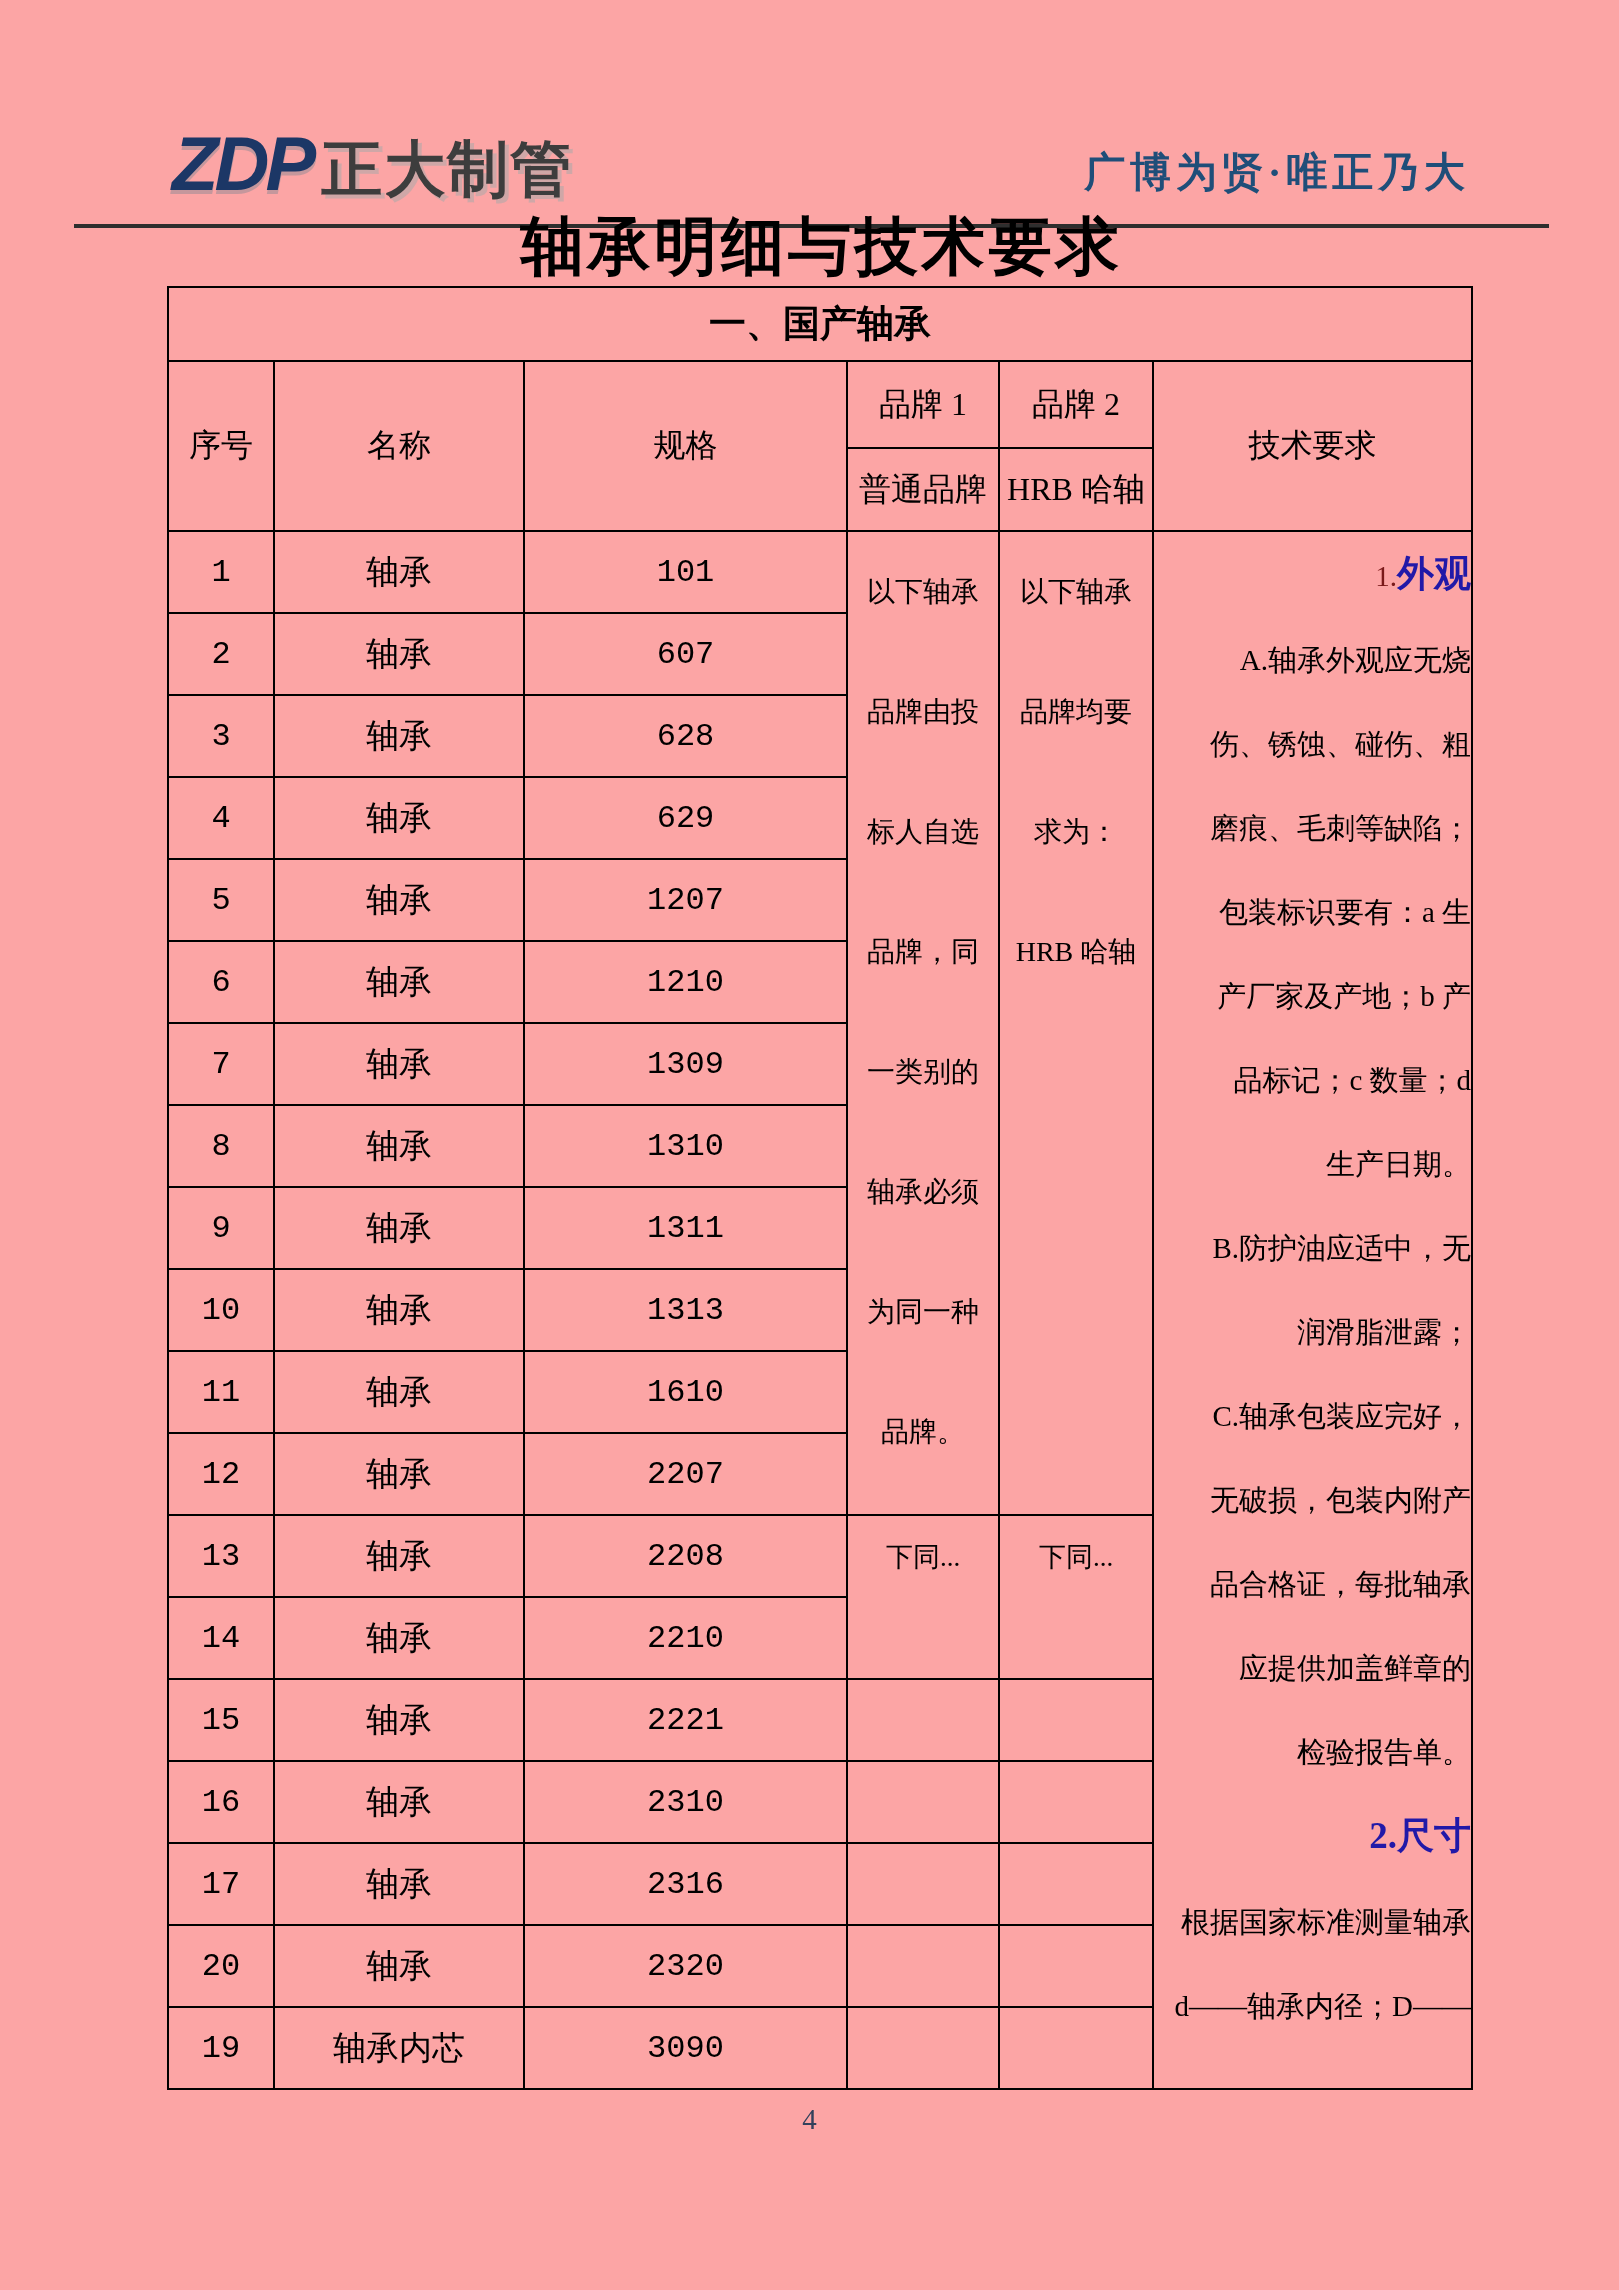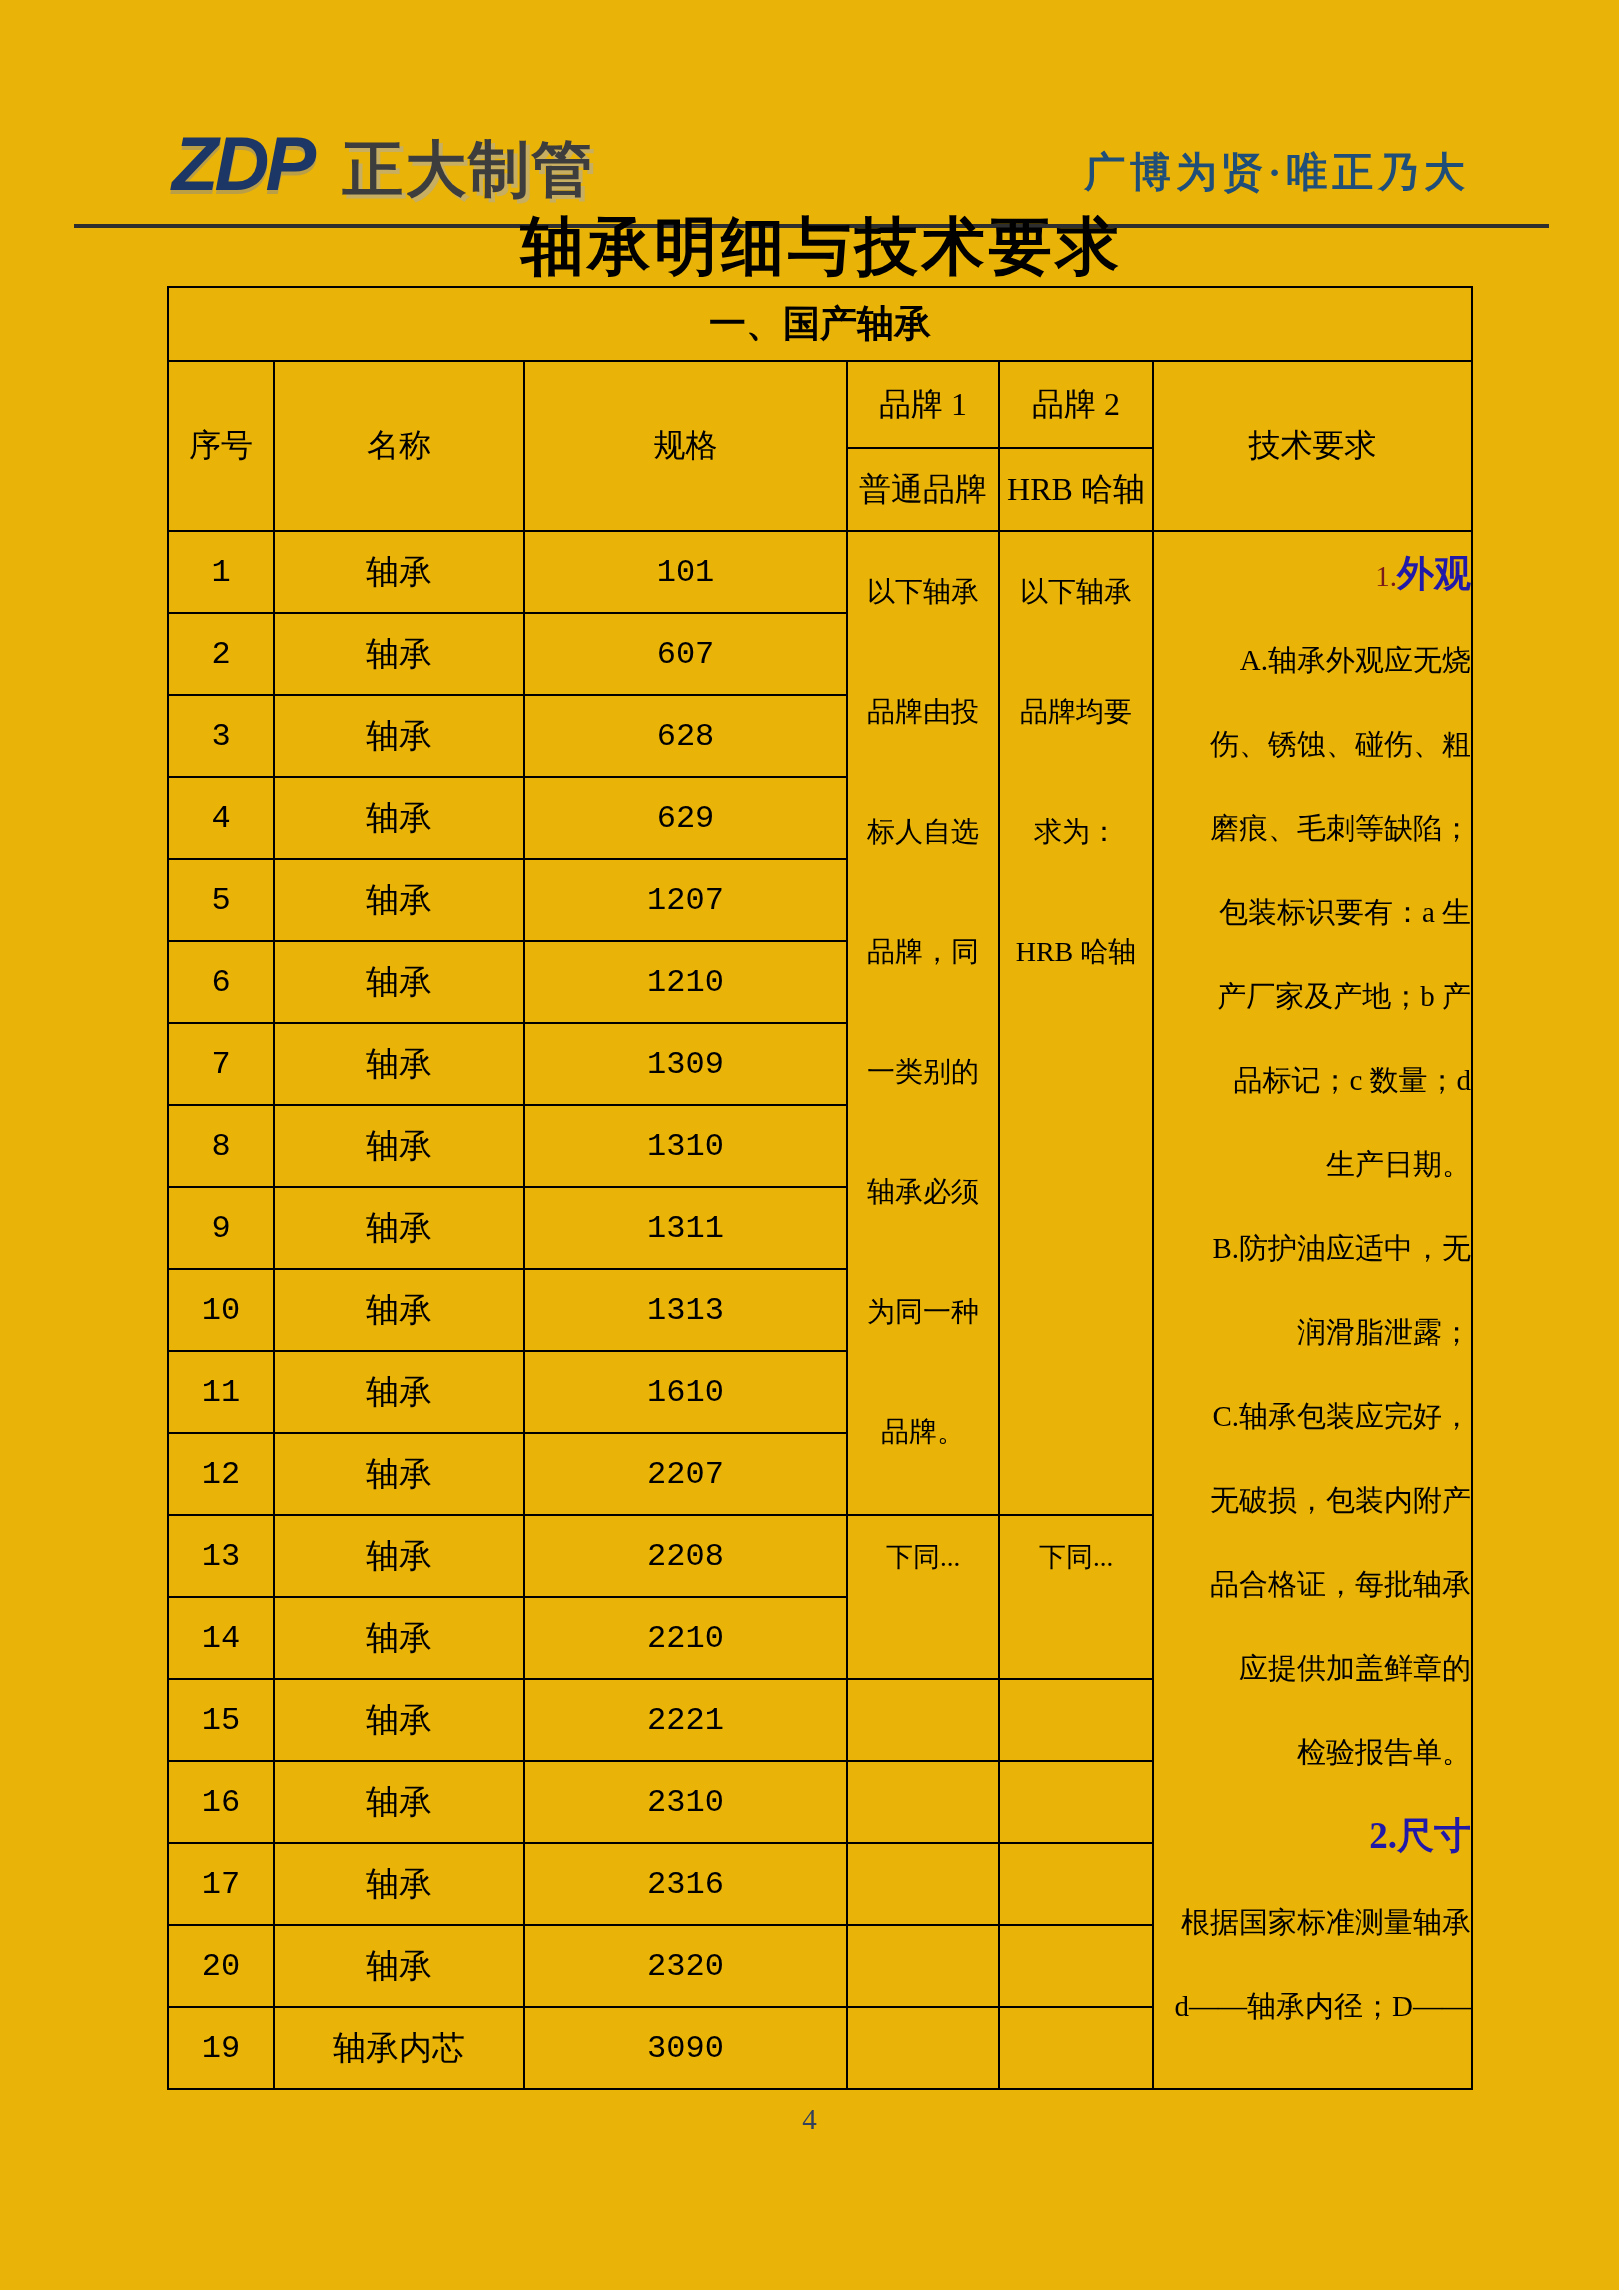--- a/index.html
+++ b/index.html
@@ -1,38 +1,38 @@
 <!DOCTYPE html>
 <html><head>
 <meta charset="utf-8">
 <style>
   html,body{margin:0;padding:0;background:#ffffff;}
   .page{
     position:relative;
     width:1619px;height:2291px;
-    background:#eab308;
+    background:#fca5a5;
     font-family:"Liberation Serif", serif;
     color:#000000;
     overflow:hidden;
   }
   
   .logo{
     position:absolute;left:172px;top:120px;
     display:flex;align-items:baseline;
     font-family:"Liberation Sans", sans-serif;
     white-space:nowrap;
   }
   .logo-zdp{
     font-size:76px;font-weight:900;font-style:italic;
     letter-spacing:-3.9px;
     color:#1c3766;
     text-shadow:0 3.9px 0 rgba(130,136,146,.45);
   }
   .logo-cn{
-    margin-left:30px;
+    margin-left:9px;
     font-size:61px;font-weight:900;
     color:#3d3d3d;
     letter-spacing:2px;
     text-shadow:3.9px 3.9px 0 rgba(170,170,170,.55);
   }
   .slogan{
     position:absolute;top:145px;right:149px;
     font-size:41px;font-weight:bold;
     color:#1f4e79;
     letter-spacing:4.9px;

